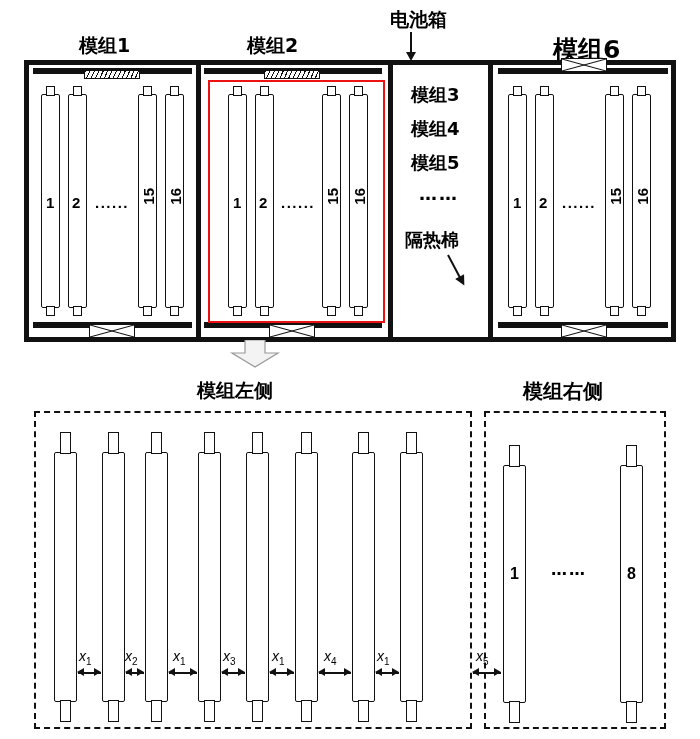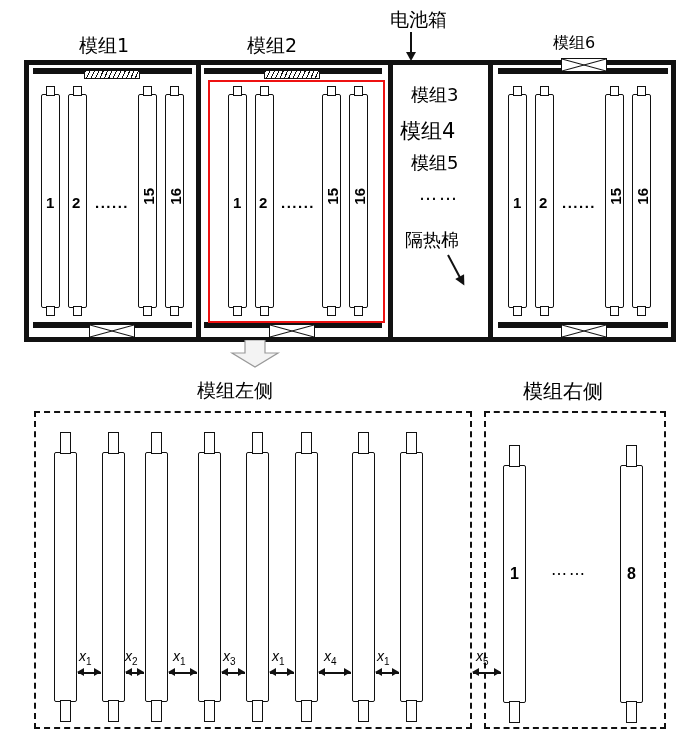--- a/index.html
+++ b/index.html
@@ -1,19 +1,19 @@
 <!DOCTYPE html>
 <html><head>
 <meta charset="utf-8">
 <style>
   html,body{margin:0;padding:0;background:#ffffff;}
   body{width:700px;height:739px;position:relative;font-family:"Liberation Serif",serif;color:#000;}
   .stage{position:absolute;left:0;top:0;width:700px;height:739px;}
   .lbl{position:absolute;font-family:"Liberation Sans",sans-serif;font-weight:700;white-space:nowrap;}
-  .cn{font-family:"DejaVu Sans",sans-serif;font-weight:400;}
+  .cn{font-family:"DejaVu Sans",sans-serif;font-weight:700;}
   
   .box-outer{position:absolute;left:24px;top:60px;width:652px;height:282px;border:5px solid #111;background:#fff;box-sizing:border-box;}
   .mod-frame{position:absolute;box-sizing:border-box;border:3px solid #111;background:#fff;}
   .rail{position:absolute;background:#111;}
   .cellgroup{position:absolute;}
   .cell{position:absolute;box-sizing:border-box;border:1.6px solid #111;background:#fff;border-radius:2px;}
   .cellcap{position:absolute;box-sizing:border-box;border:1.5px solid #111;background:#fff;}
   .celllabel{position:absolute;font-family:"Liberation Sans",sans-serif;font-size:15px;font-weight:700;}
   .vert{writing-mode:vertical-rl;transform:rotate(180deg);}
   .dots{position:absolute;font-family:"Liberation Sans",sans-serif;font-size:15px;letter-spacing:1.5px;font-weight:700;}
@@ -40,21 +40,21 @@
   .dimlabel{position:absolute;font-family:Liberation Sans, sans-serif;font-style:italic;font-size:14px;}
   .dimlabel sub{font-style:normal;font-size:10px;}
 </style>
 </head>
 <body>
 
 <div class="stage">
 
   <div class="lbl cn" style="left:79px;top:33px;font-size:19px;">模组1</div>
   <div class="lbl cn" style="left:247px;top:33px;font-size:19px;">模组2</div>
-  <div class="lbl cn" style="left:553px;top:33px;font-size:16px;">模组6</div>
+  <div class="lbl cn" style="left:553px;top:33px;font-size:25px;">模组6</div>
   <div class="lbl cn" style="left:390px;top:7px;font-size:19px;">电池箱</div>
 
   <div class="arrowline" style="left:410px;top:32px;width:2px;height:22px;"></div>
   <div class="arrowhead ah-down" style="left:406px;top:52px;"></div>
 
   <div class="box-outer"></div>
 
   <div>
     <div class="mod-frame" style="left:31px;top:66px;width:163px;height:270px;border-width:0;"></div>
 
@@ -120,21 +120,21 @@
     <div class="dots" style="left:281px;top:194px;">......</div>
     <div class="celllabel vert" style="left:324px;top:188px;">15</div>
     <div class="celllabel vert" style="left:351px;top:188px;">16</div>
 
     <div class="redbox" style="left:208px;top:80px;width:177px;height:243px;"></div>
   </div>
 
   <div class="rail" style="left:388px;top:63px;width:5px;height:276px;"></div>
 
   <div class="lbl cn" style="left:411px;top:83px;font-size:18px;">模组3</div>
-  <div class="lbl cn" style="left:400px;top:117px;font-size:21px;">模组4</div>
+  <div class="lbl cn" style="left:411px;top:117px;font-size:18px;">模组4</div>
   <div class="lbl cn" style="left:411px;top:151px;font-size:18px;">模组5</div>
   <div class="lbl cn" style="left:419px;top:183px;font-size:18px;letter-spacing:2px;">……</div>
   <div class="lbl cn" style="left:405px;top:228px;font-size:18px;">隔热棉</div>
 
   <div class="arrowline" style="left:447px;top:255px;width:2px;height:28px;transform:rotate(-28deg);transform-origin:top center;"></div>
   <div class="arrowhead" style="left:457px;top:276px;border-left:5px solid transparent;border-right:5px solid transparent;border-top:10px solid #111;transform:rotate(-28deg);"></div>
 
   <div class="rail" style="left:488px;top:63px;width:5px;height:276px;"></div>
 
   <div>

